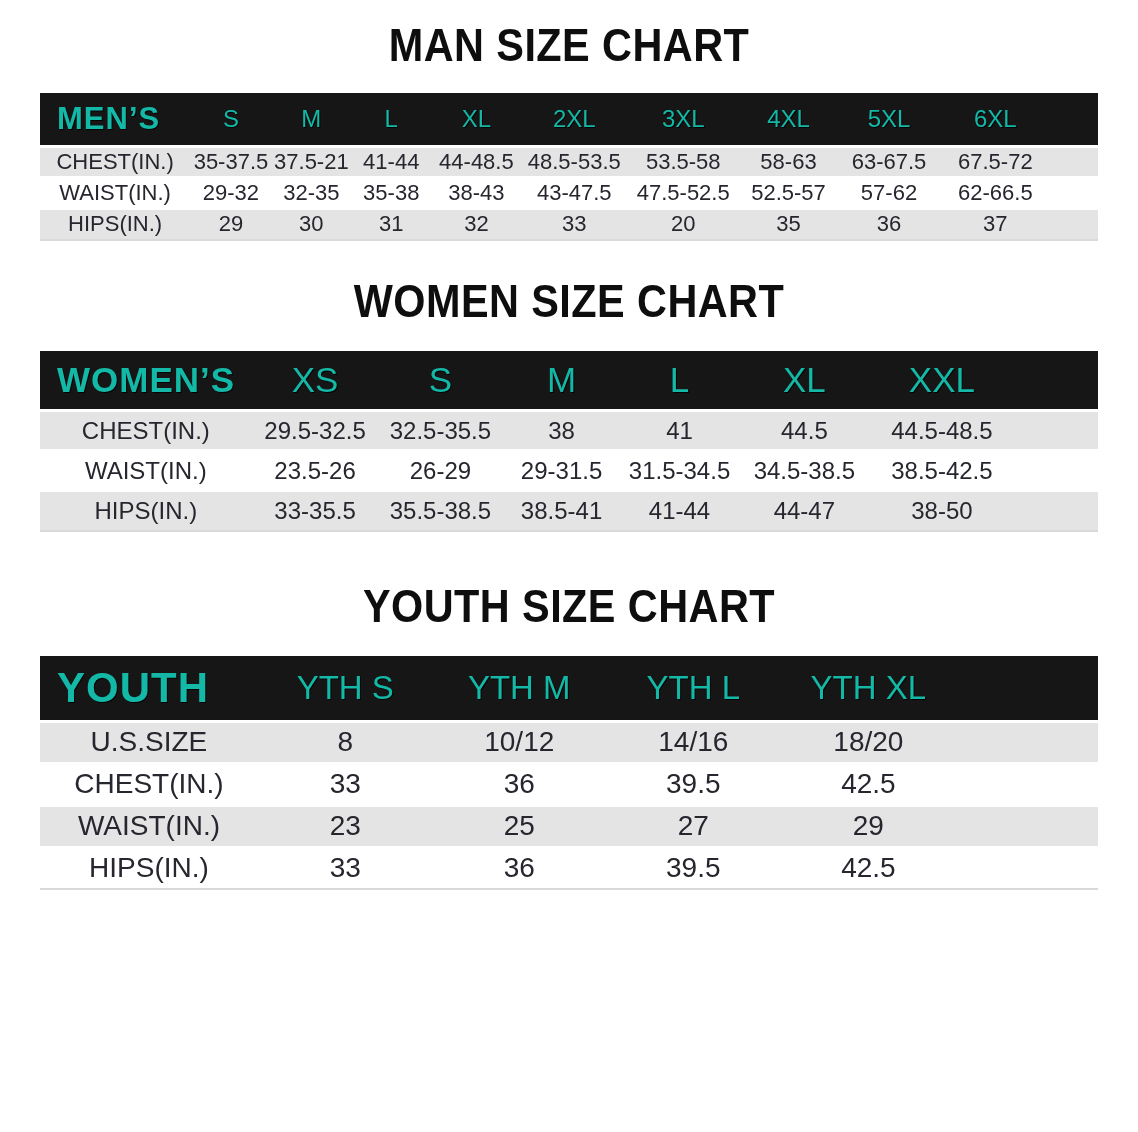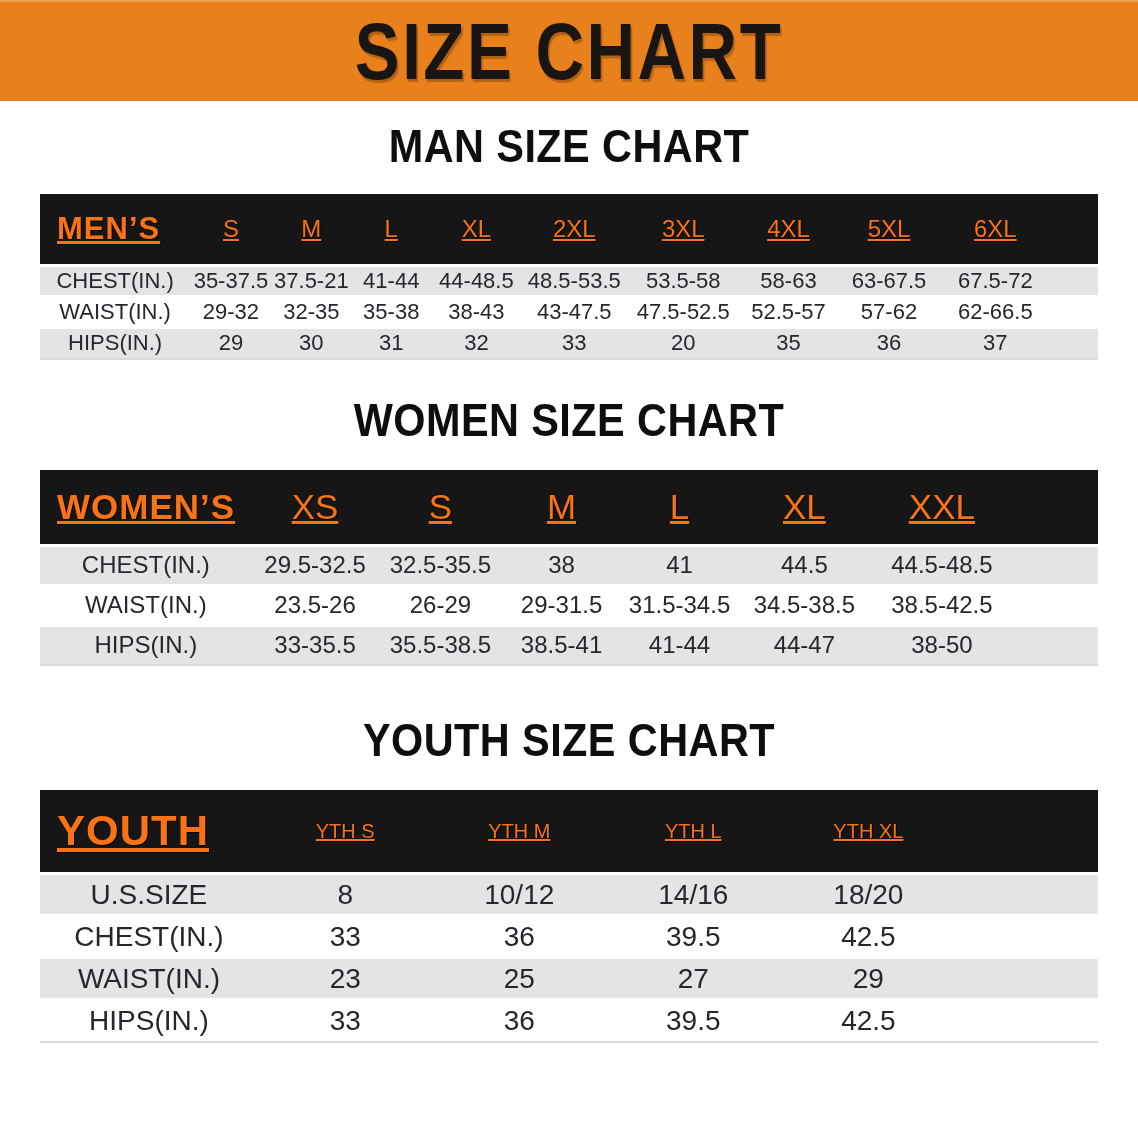--- a/index.html
+++ b/index.html
@@ -35,23 +35,22 @@
   .t0 .section-heading{margin:21px 0 24px;}
   .t1 .section-heading{margin:36px 0 26px;}
   .t2 .section-heading{margin:50px 0 26px;}
 
   table.size-table{
     width:1058px;margin:0 auto;border-collapse:collapse;
     border-bottom:2px solid #d9d9d9;table-layout:fixed;
   }
   table.size-table thead tr{background:var(--header-bg);border-bottom:3px solid #ffffff;}
   table.size-table thead th{
-    color:#f97316;font-weight:normal;text-align:center;padding:17px;
+    color:#14b8a6;font-weight:normal;text-align:center;padding:8px;
     text-shadow:1px 1px 0 rgba(0,0,0,0.8);
-    text-decoration:underline;
   }
   table.size-table th.tbl-name{
     text-align:left;padding-left:17px;font-weight:bold;letter-spacing:1px;
   }
   table.size-table tbody tr{border-top:3px solid #ffffff;}
   table.size-table tbody tr:nth-child(odd){background:var(--stripe);}
   table.size-table tbody th,
   table.size-table tbody td{
     font-weight:normal;text-align:center;color:#26262e;padding:0;
   }
@@ -63,38 +62,35 @@
   .t0 tbody th,.t0 tbody td{font-size:22px;}
   
   .t1 thead tr{height:60px;}
   .t1 tbody tr{height:40px;}
   .t1 thead th{font-size:35px;}
   .t1 th.tbl-name{font-size:35px;}
   .t1 tbody th,.t1 tbody td{font-size:24px;}
   
   .t2 thead tr{height:64px;}
   .t2 tbody tr{height:42px;}
-  .t2 thead th{font-size:20px;}
+  .t2 thead th{font-size:33px;}
   .t2 th.tbl-name{font-size:42px;}
   .t2 tbody th,.t2 tbody td{font-size:28px;}
 
   .note{margin:22px 0 0 40px;}
   .note p{
     margin:0;color:var(--note-red);
     font-size:36px;line-height:43px;white-space:nowrap;
     transform:scaleX(0.72);transform-origin:left center;
   }
 </style>
 </head>
 <body>
 
 <div class="page">
-  <header class="banner">
-    <h1>SIZE CHART</h1>
-  </header>
 
   <main id="sections">
   <section class="size-section t0">
     <h2 class="section-heading">MAN SIZE CHART</h2>
     <table class="size-table">
       <colgroup>
             <col style="width: 14.2%;">
             <col style="width: 7.7%;">
             <col style="width: 7.5%;">
             <col style="width: 7.6%;">

